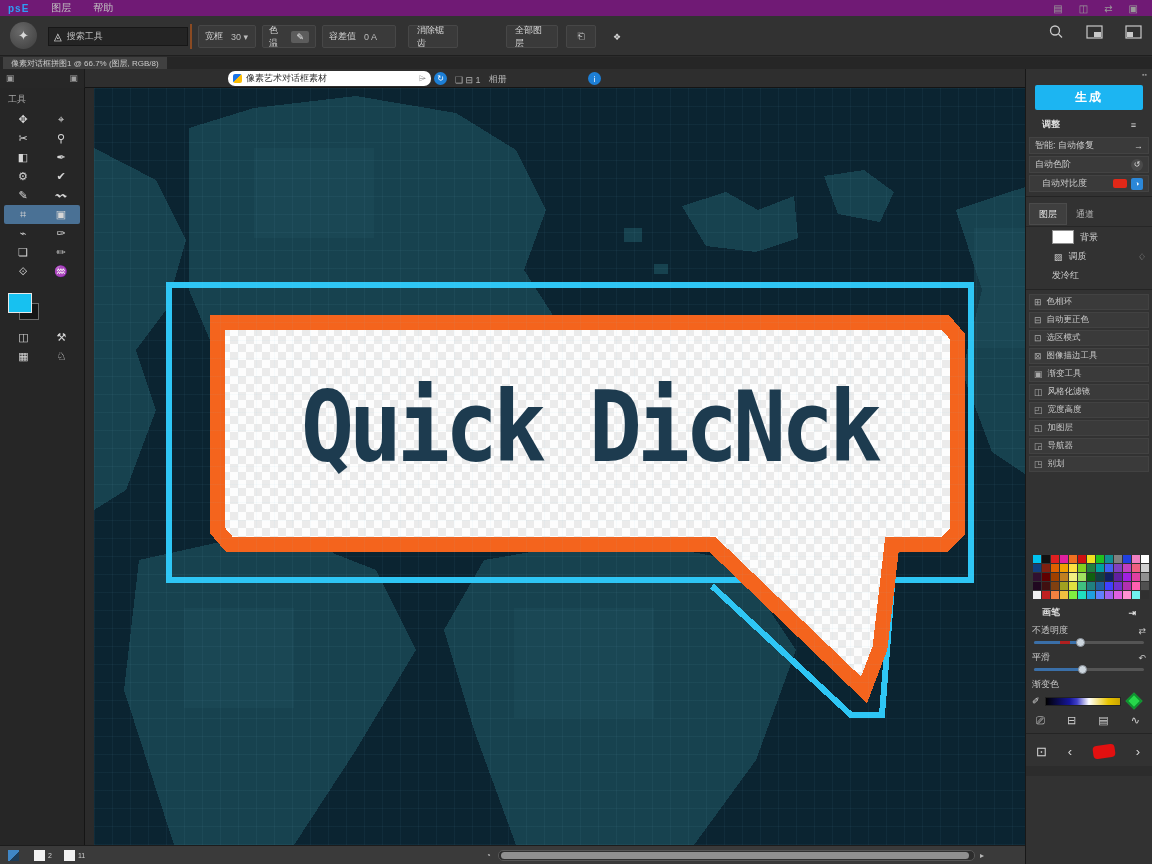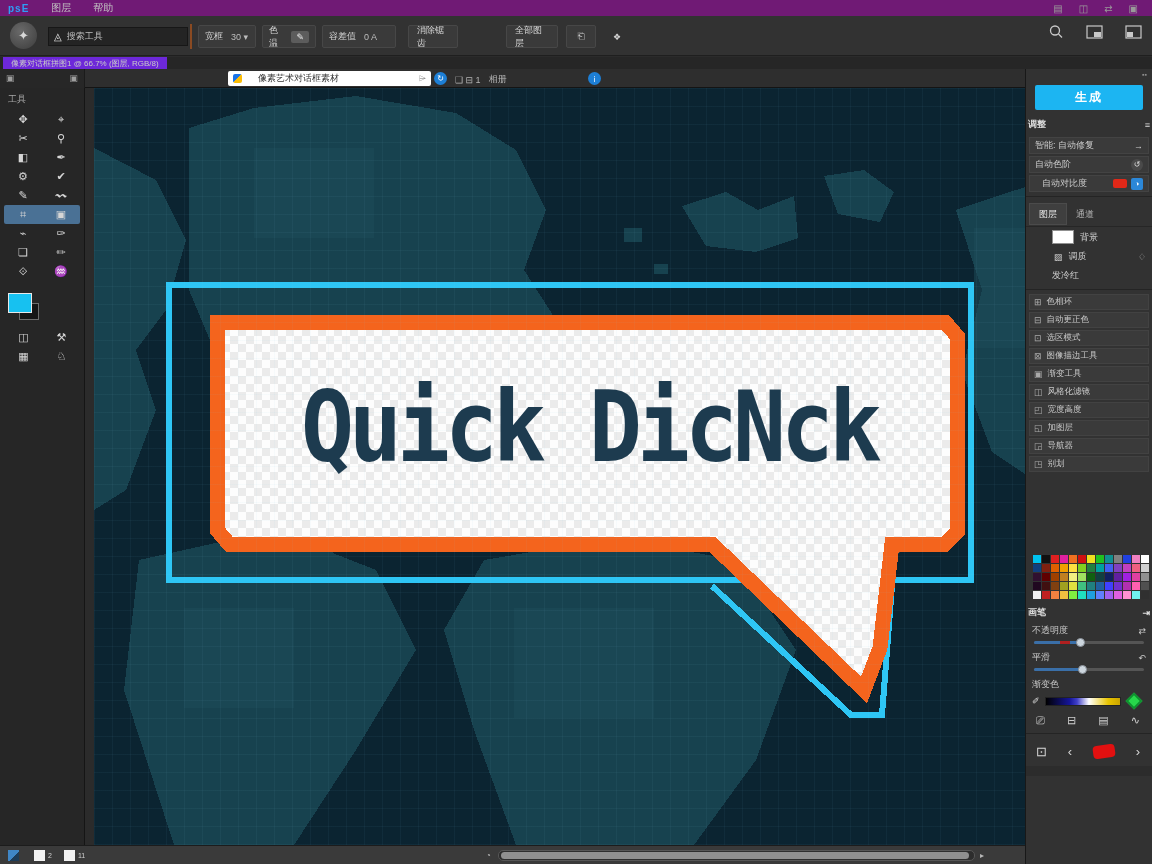--- a/index.html
+++ b/index.html
@@ -21,27 +21,27 @@
   .ob-sep { position:absolute; left:190px; top:8px; width:2px; height:25px; background:#8a4a22; }
   .ob-group { position:absolute; top:9px; height:23px; background:#3a3a3a; border:1px solid #474747; border-radius:2px; display:flex; align-items:center; font-size:9px; color:#d5d5d5; padding:0 6px; gap:8px; }
   .ob-group .sub { color:#bdbdbd; }
   .ob-iconbtn-hl { background:#5c5c5c; border-radius:2px; padding:1px 5px; color:#efefef; }
   .ob-btn { position:absolute; top:9px; height:23px; background:#3a3a3a; border:1px solid #474747; border-radius:2px; display:flex; align-items:center; justify-content:center; font-size:9px; color:#d5d5d5; padding:0 8px; }
   .ob-right { position:absolute; right:10px; top:8px; display:flex; gap:22px; align-items:center; }
   .icon-svg { display:block; }
 
   
   .tabstrip { position:absolute; left:0; top:57px; width:1152px; height:12px; background:#262626; }
-  .doc-tab { position:absolute; left:3px; top:0; height:12px; background:#6d28d9; color:#c9c9c9; font-size:8px; display:flex; align-items:center; padding:0 8px; }
+  .doc-tab { position:absolute; left:3px; top:0; height:12px; background:#404040; color:#c9c9c9; font-size:8px; display:flex; align-items:center; padding:0 8px; }
 
   
   .bar2 { position:absolute; left:0; top:69px; width:1152px; height:19px; background:#2e2e2e; border-bottom:1px solid #141414; }
   .bar2-left { position:absolute; left:0; top:0; width:85px; height:19px; background:#272727; border-right:1px solid #1b1b1b; }
   .bar2-left .mini { position:absolute; top:4px; font-size:9px; color:#9f9f9f; }
-  .urlfield { position:absolute; left:228px; top:2px; width:203px; height:15px; background:#ffffff; border-radius:2px; display:flex; align-items:center; padding:0 5px; gap:16px; font-size:9px; color:#333; }
+  .urlfield { position:absolute; left:228px; top:2px; width:203px; height:15px; background:#ffffff; border-radius:7px; display:flex; align-items:center; padding:0 5px; gap:4px; font-size:9px; color:#333; }
   .urlfield .fav { width:9px; height:9px; background:linear-gradient(135deg,#1a73e8 50%,#fbbc05 50%); border-radius:2px; flex:0 0 auto; }
   .urlfield .cursor-g { margin-left:auto; color:#777; font-size:9px; }
   .blue-dot { position:absolute; width:13px; height:13px; border-radius:50%; background:#1d7fd6; color:#fff; font-size:8px; display:flex; align-items:center; justify-content:center; top:3px; }
   .bar2-info { position:absolute; left:455px; top:4px; display:flex; gap:8px; align-items:center; font-size:9px; color:#b5b5b5; }
 
   
   .tools { position:absolute; left:0; top:88px; width:85px; height:757px; background:#262626; border-right:1px solid #151515; }
   .tools-header { font-size:9px; color:#a8a8a8; padding:5px 0 4px 8px; }
   .tool-row { display:flex; width:76px; margin:0 auto; height:19px; align-items:center; }
   .tool-row.hl { background:#4a7195; border-radius:2px; }
@@ -58,21 +58,21 @@
   .bubble-text { position:absolute; left:150px; top:258px; width:690px; height:160px; display:flex; align-items:center; justify-content:center; font-family:"DejaVu Sans Mono", monospace; font-weight:bold; font-size:88px; letter-spacing:-5px; color:#1d3b4f; transform:scaleY(1.12); white-space:nowrap; }
 
   
   .rightpanel { position:absolute; right:0; top:69px; width:127px; height:795px; background:#323232; border-left:1px solid #181818; font-size:9px; }
   .rp-strip { height:10px; display:flex; justify-content:flex-end; align-items:center; padding-right:5px; color:#8d8d8d; font-size:7px; }
   .rp-tabs { position:relative; height:42px; border-bottom:1px solid #262626; }
   .rp-tab-active { position:absolute; left:3px; top:2px; width:36px; height:38px; background:#3f3f3f; border:1px solid #4b4b4b; display:flex; align-items:center; justify-content:center; color:#e8e8e8; }
   .rp-tab { position:absolute; top:14px; color:#b5b5b5; }
   .rp-tab-icon { position:absolute; right:6px; top:12px; color:#b5b5b5; font-size:11px; }
   .gen-btn { margin:6px 9px 4px 9px; height:25px; background:#1cb5f2; border-radius:2px; display:flex; align-items:center; justify-content:center; color:#fff; font-weight:bold; font-size:12px; letter-spacing:2px; }
-  .rp-sec-head { display:flex; align-items:center; justify-content:space-between; padding:4px 2px; color:#dedede; font-weight:bold; }
+  .rp-sec-head { display:flex; align-items:center; justify-content:space-between; padding:4px 16px; color:#dedede; font-weight:bold; }
   .rp-row { margin:2px 3px; height:17px; background:#3a3a3a; border:1px solid #434343; display:flex; align-items:center; padding:0 5px; gap:4px; color:#cccccc; }
   .rp-row .right { margin-left:auto; }
   .undo-circle { width:12px; height:12px; border-radius:50%; background:#4a4a4a; display:flex; align-items:center; justify-content:center; font-size:8px; color:#ddd; }
   .red-ic { width:14px; height:9px; background:#e02818; border-radius:2px; }
   .blue-ic { width:12px; height:12px; background:#2b87d8; border-radius:2px; display:flex; align-items:center; justify-content:center; color:#fff; font-size:7px; }
   .rp-div { height:1px; background:#242424; margin:4px 0; }
   .layer-thumb { width:22px; height:14px; background:#fff; border:1px solid #909090; }
   .rp-plain-row { display:flex; align-items:center; gap:6px; padding:3px 6px 3px 26px; color:#cfcfcf; }
   .rp-plain-row .right { margin-left:auto; color:#bdbdbd; }
   .action-row { margin:2px 3px; height:16px; background:#3a3a3a; border:1px solid #424242; display:flex; align-items:center; padding:0 4px; gap:5px; color:#c8c8c8; font-size:8.5px; }

